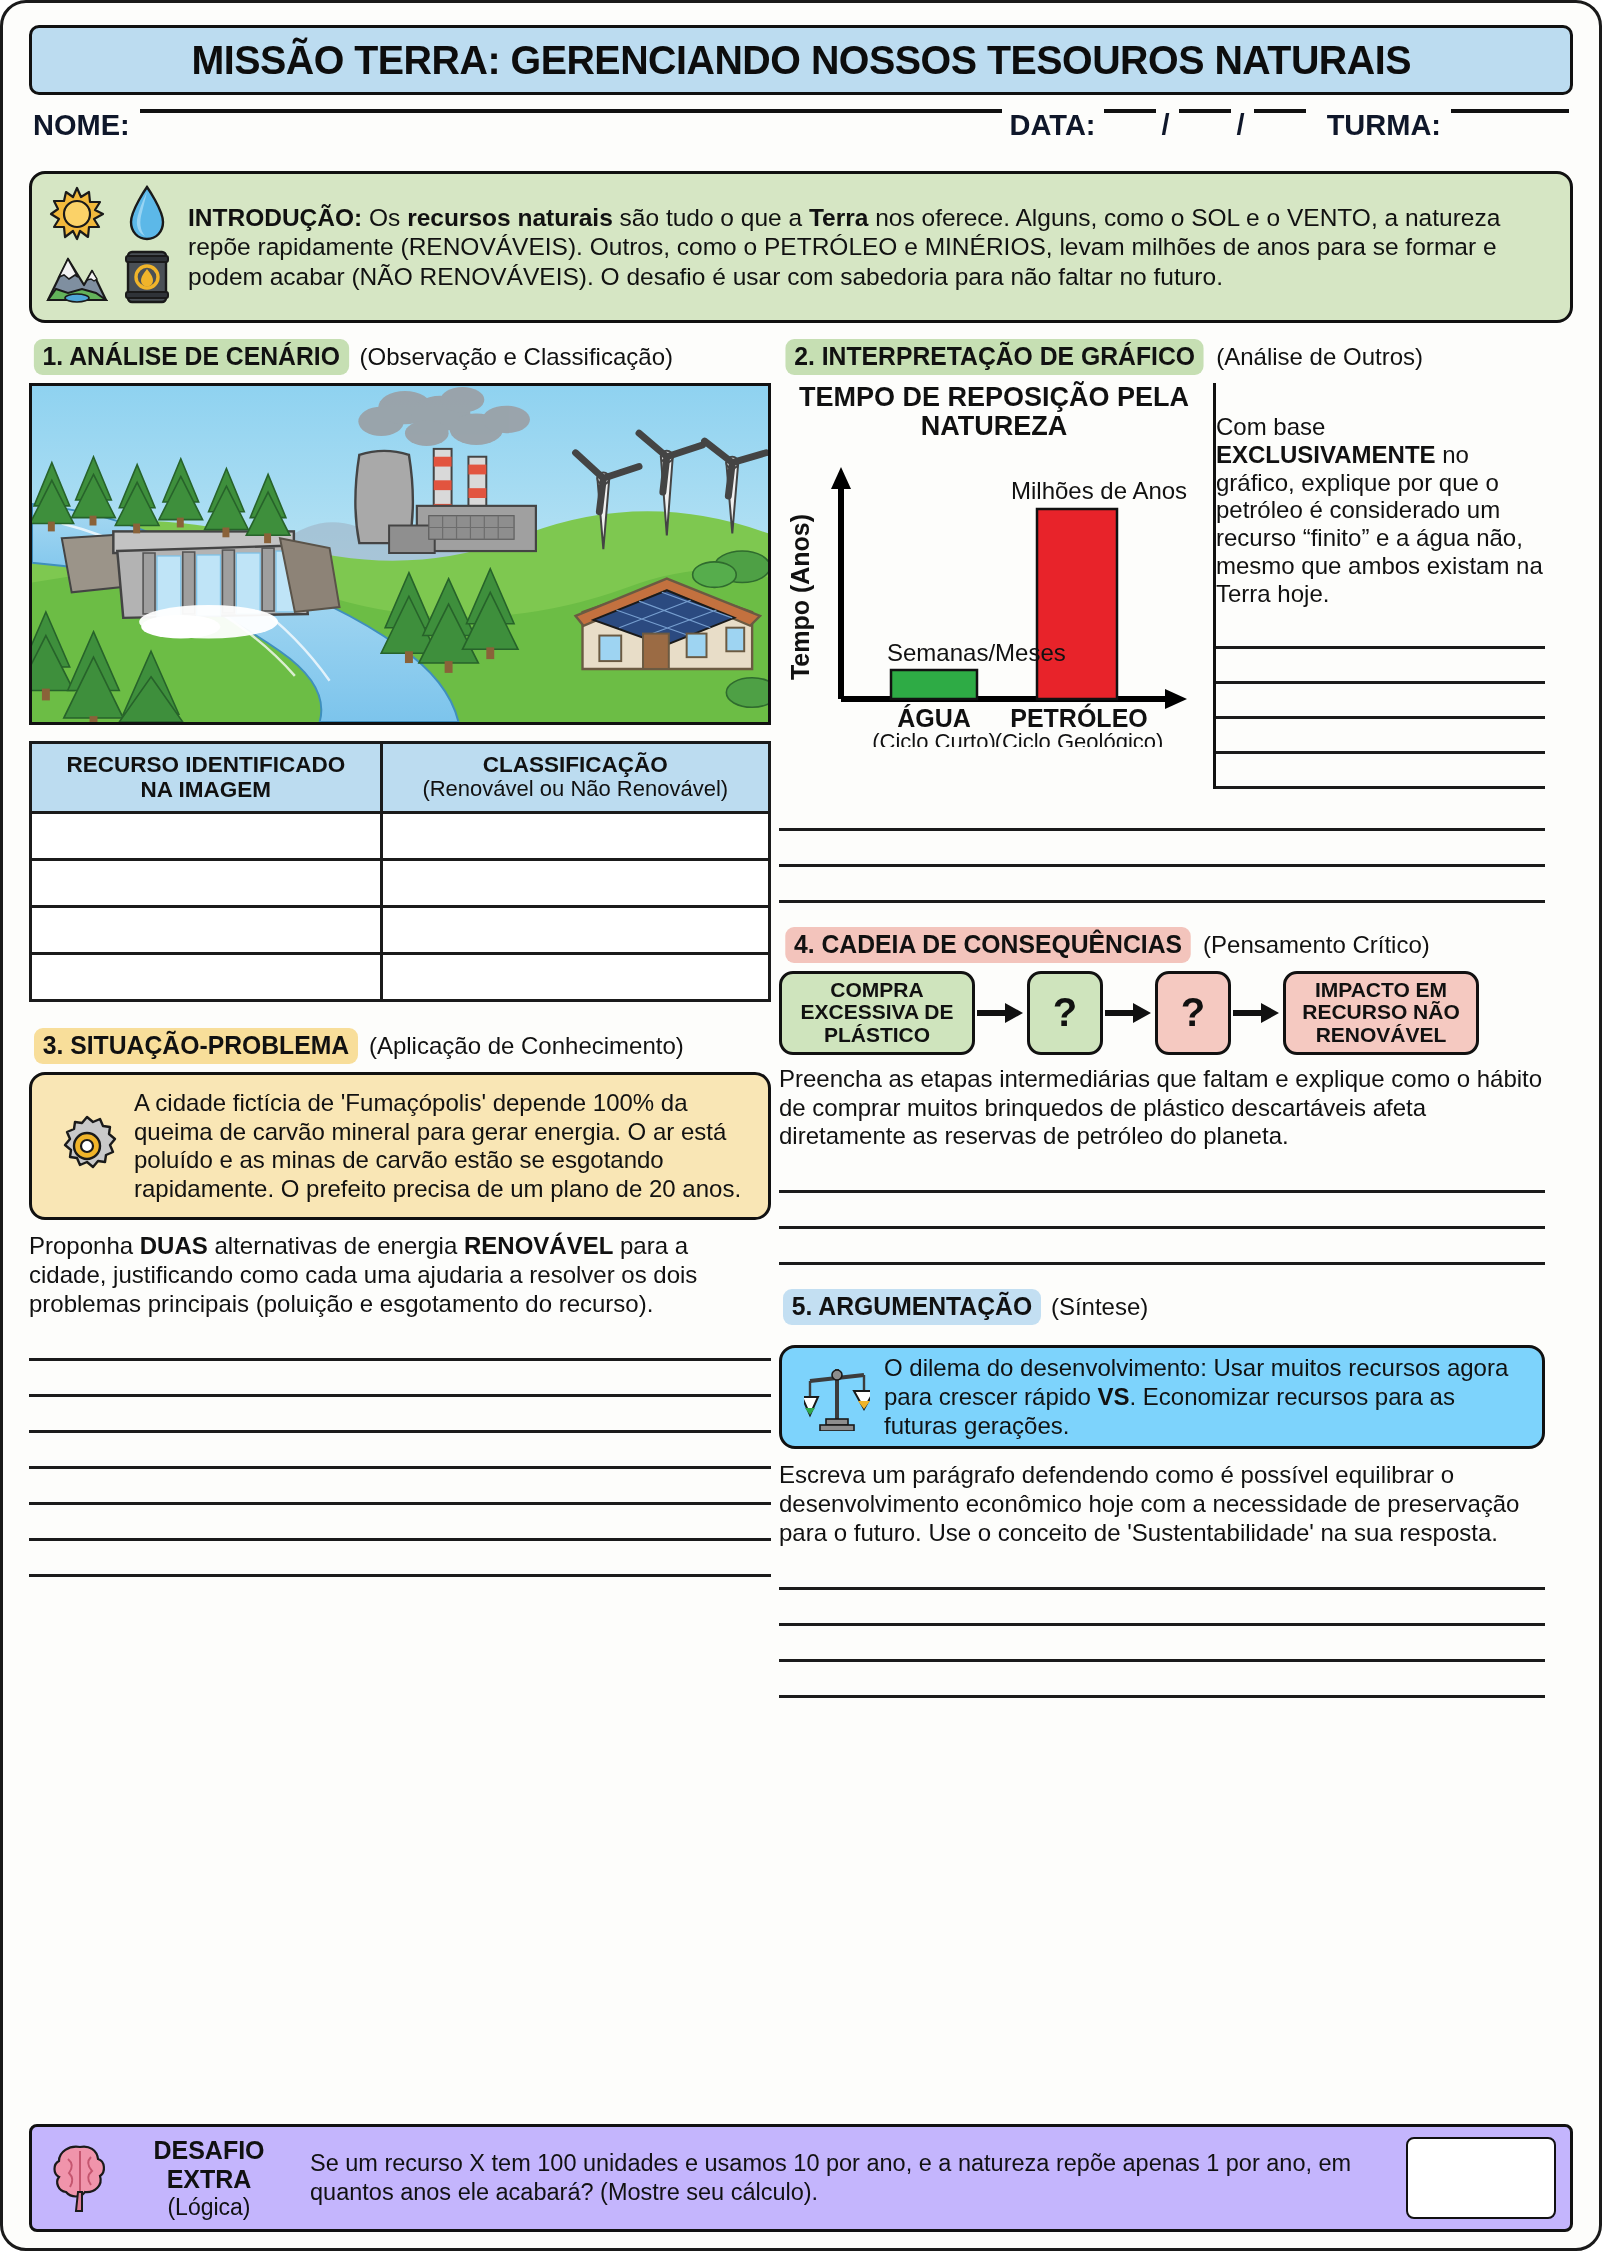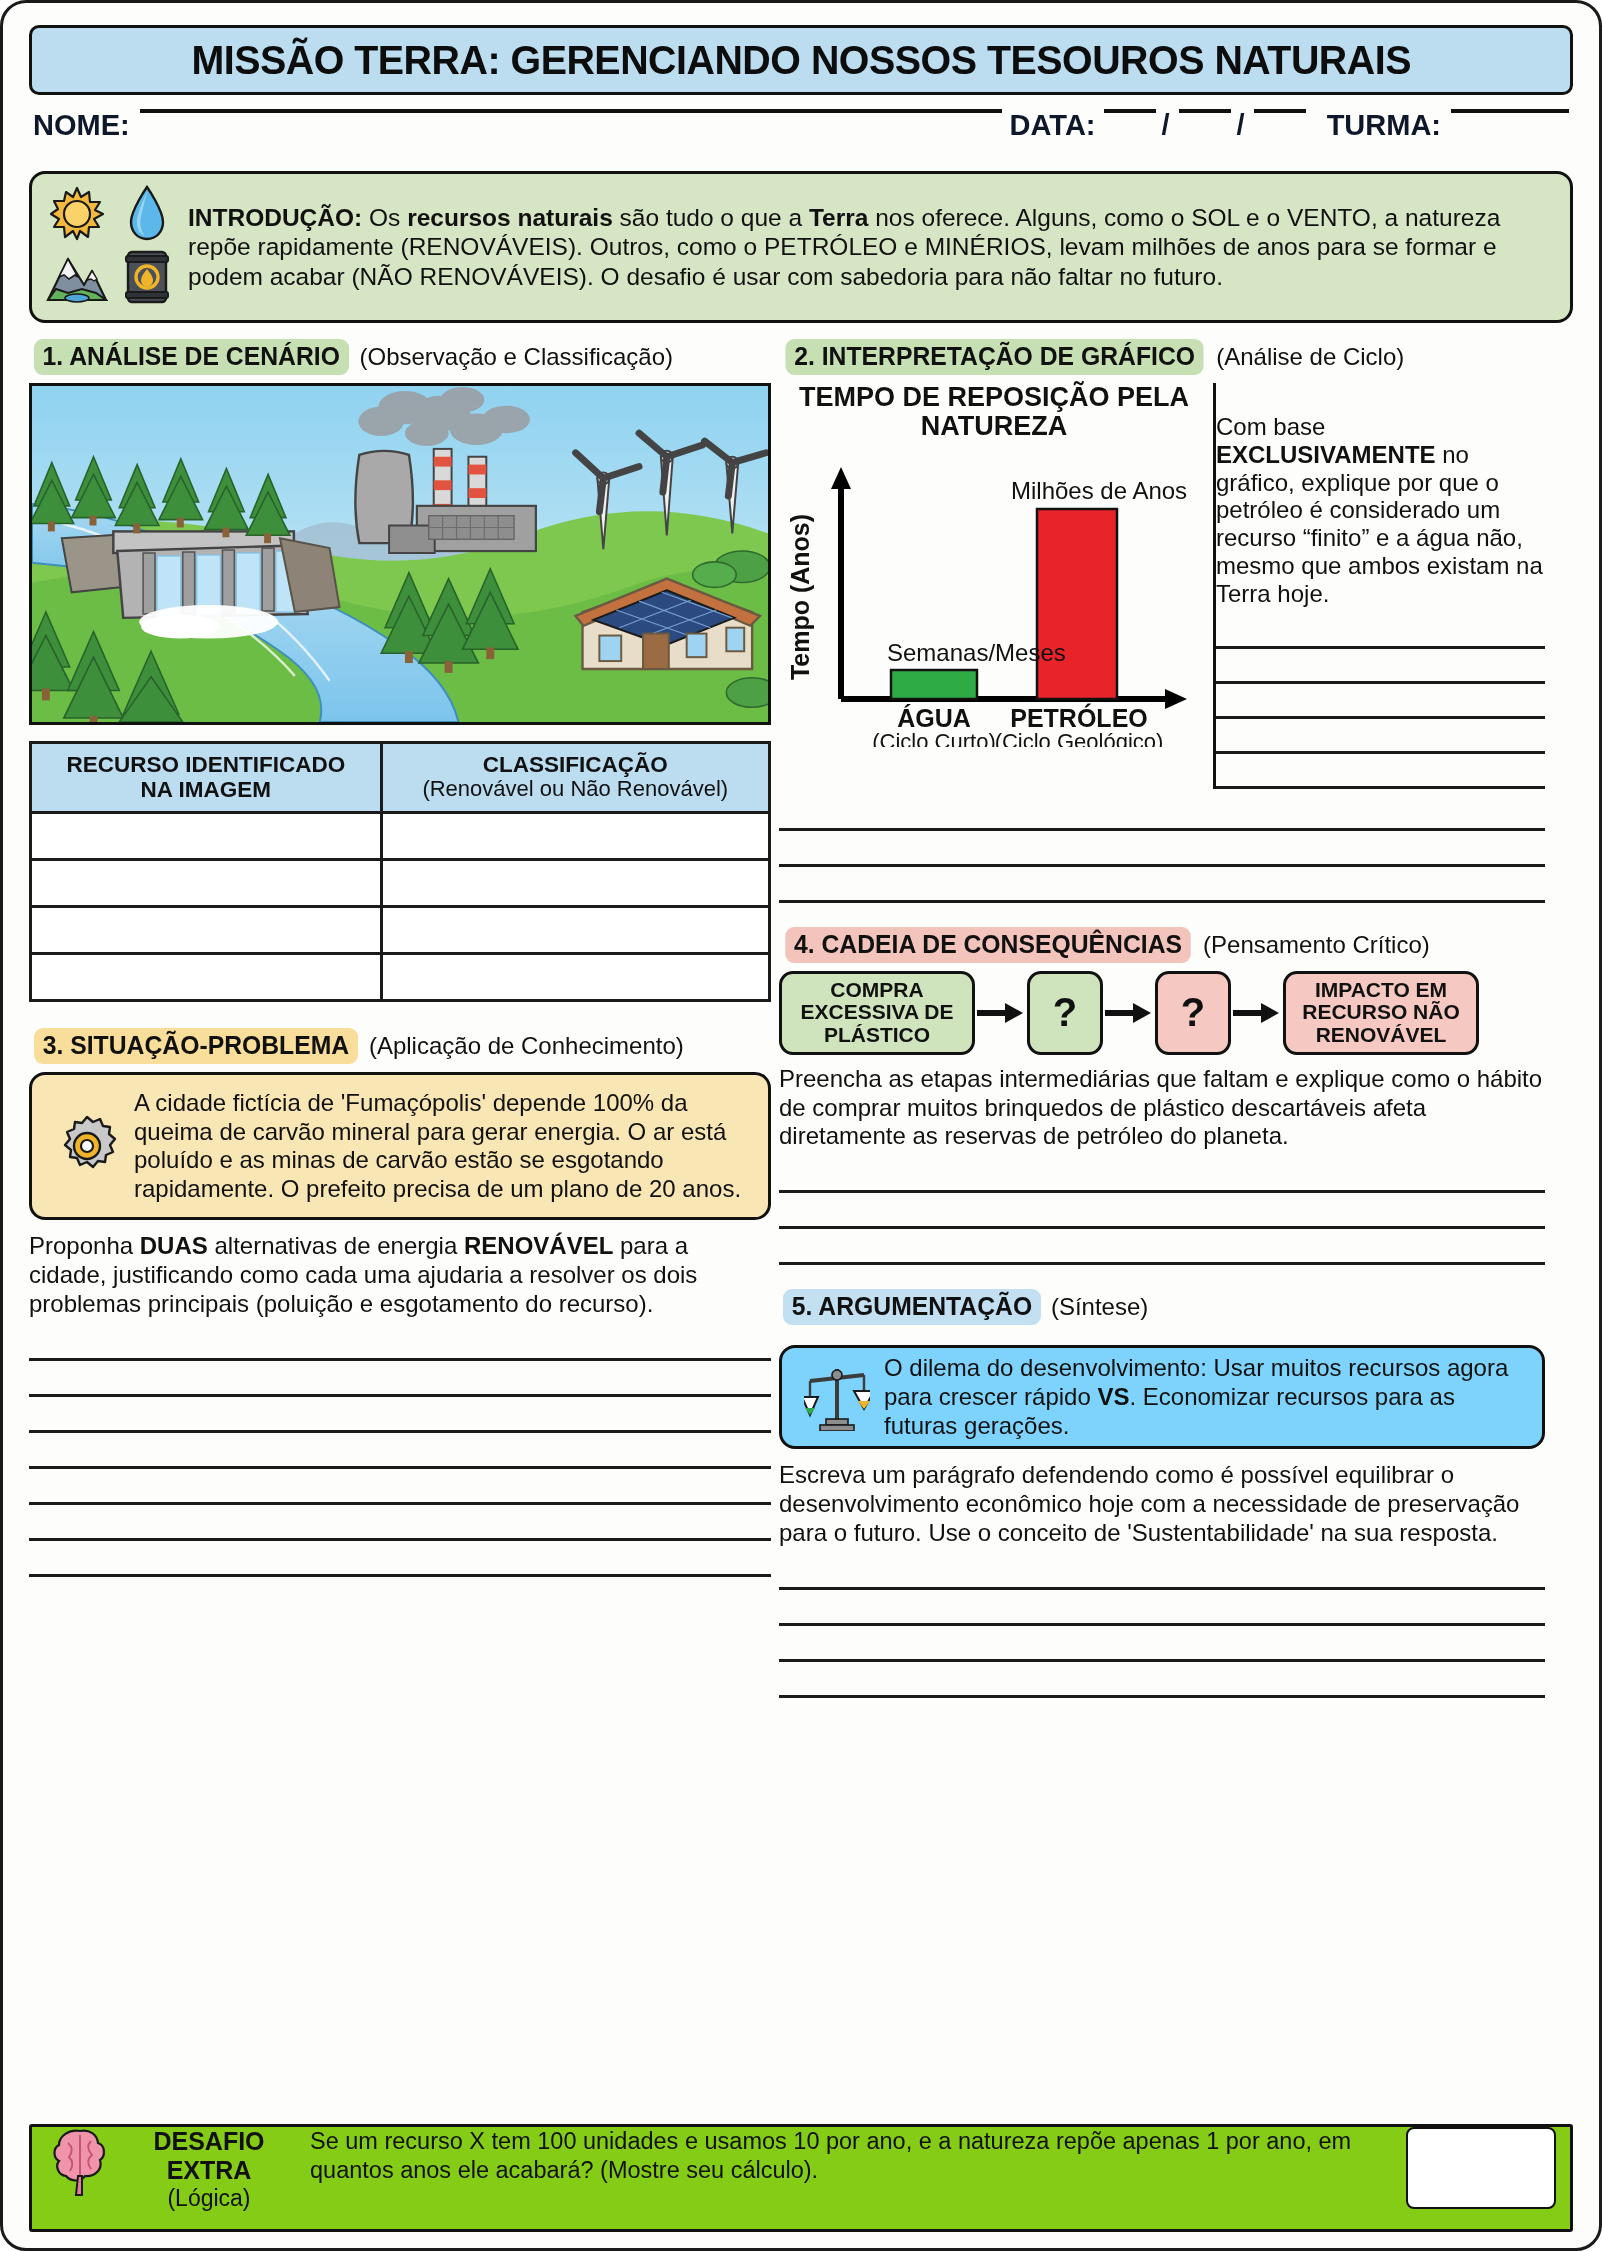--- a/index.html
+++ b/index.html
@@ -154,22 +154,22 @@
   .callout .ci { flex: none; width: 78px; display: flex; justify-content: center; }
   .callout .ct { font-size: 24px; line-height: 1.2; color: #111; padding-left: 8px; }
   .callout .ct b { font-weight: bold; }
 
   .para { font-size: 24px; line-height: 1.2; color: #111; margin-bottom: 6px; }
   .para b { font-weight: bold; }
 
   
   .footer {
     position: absolute; left: 26px; right: 26px; bottom: 16px;
-    background: #84cc16; border: 3px solid #111; border-radius: 3px;
-    height: 108px; display: flex; align-items: flex-start; padding: 0 14px;
+    background: #c4b5fd; border: 3px solid #111; border-radius: 8px;
+    height: 108px; display: flex; align-items: center; padding: 0 14px;
   }
   .footer .bi { flex: none; width: 68px; display: flex; justify-content: center; }
   .footer .flabel {
     flex: none; width: 190px; text-align: center; color: #111;
   }
   .footer .flabel .t1 { font-size: 25px; font-weight: bold; display: block; }
   .footer .flabel .t2 { font-size: 23px; display: block; }
   .footer .ftext { flex: 1; font-size: 23.5px; line-height: 1.25; color: #111; padding-left: 6px; }
   .footer .fbox {
     flex: none; width: 150px; height: 82px;
@@ -461,21 +461,21 @@
         <div class="ln"></div>
         <div class="ln"></div>
         <div class="ln"></div>
         <div class="ln"></div>
       </div>
     </div>
 
     <div class="col-r">
 
       <div class="sec-h">
-        <span class="pill green">2. INTERPRETAÇÃO DE GRÁFICO</span><span class="sub">(Análise de Ciclo)</span>
+        <span class="pill green">2. INTERPRETAÇÃO DE GRÁFICO</span><span class="sub">(Análise de Outros)</span>
       </div>
 
       <div class="sec2-body">
         <div class="chart-wrap">
           <div class="chart-title">TEMPO DE REPOSIÇÃO PELA NATUREZA</div>
           <div class="chart-area">
             <svg width="430" height="300" viewBox="0 0 430 300">
 
               <line x1="62" y1="36" x2="62" y2="252" stroke="#000" stroke-width="6"></line>
               <path d="M62 20 L52 42 L72 42 Z" fill="#000"></path>

